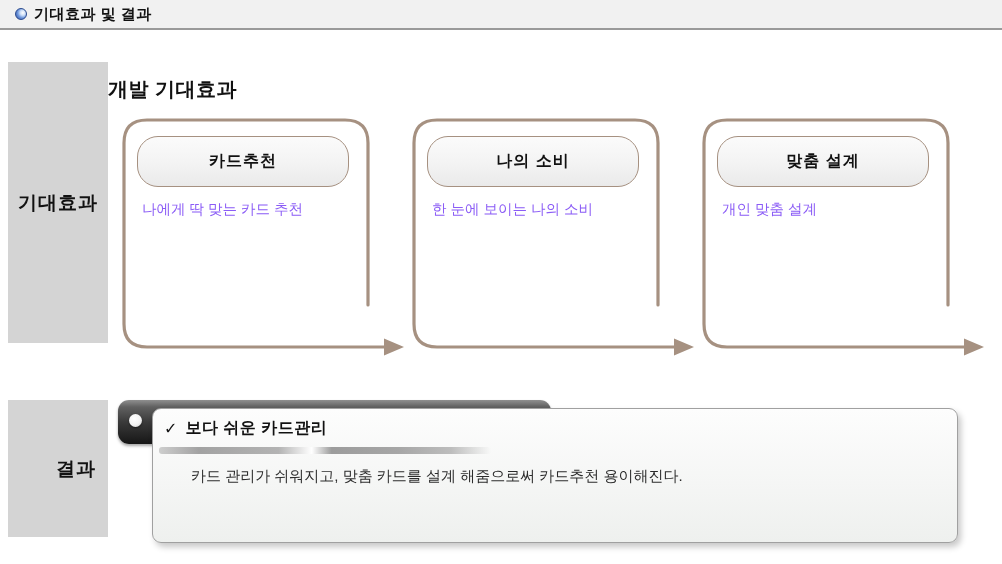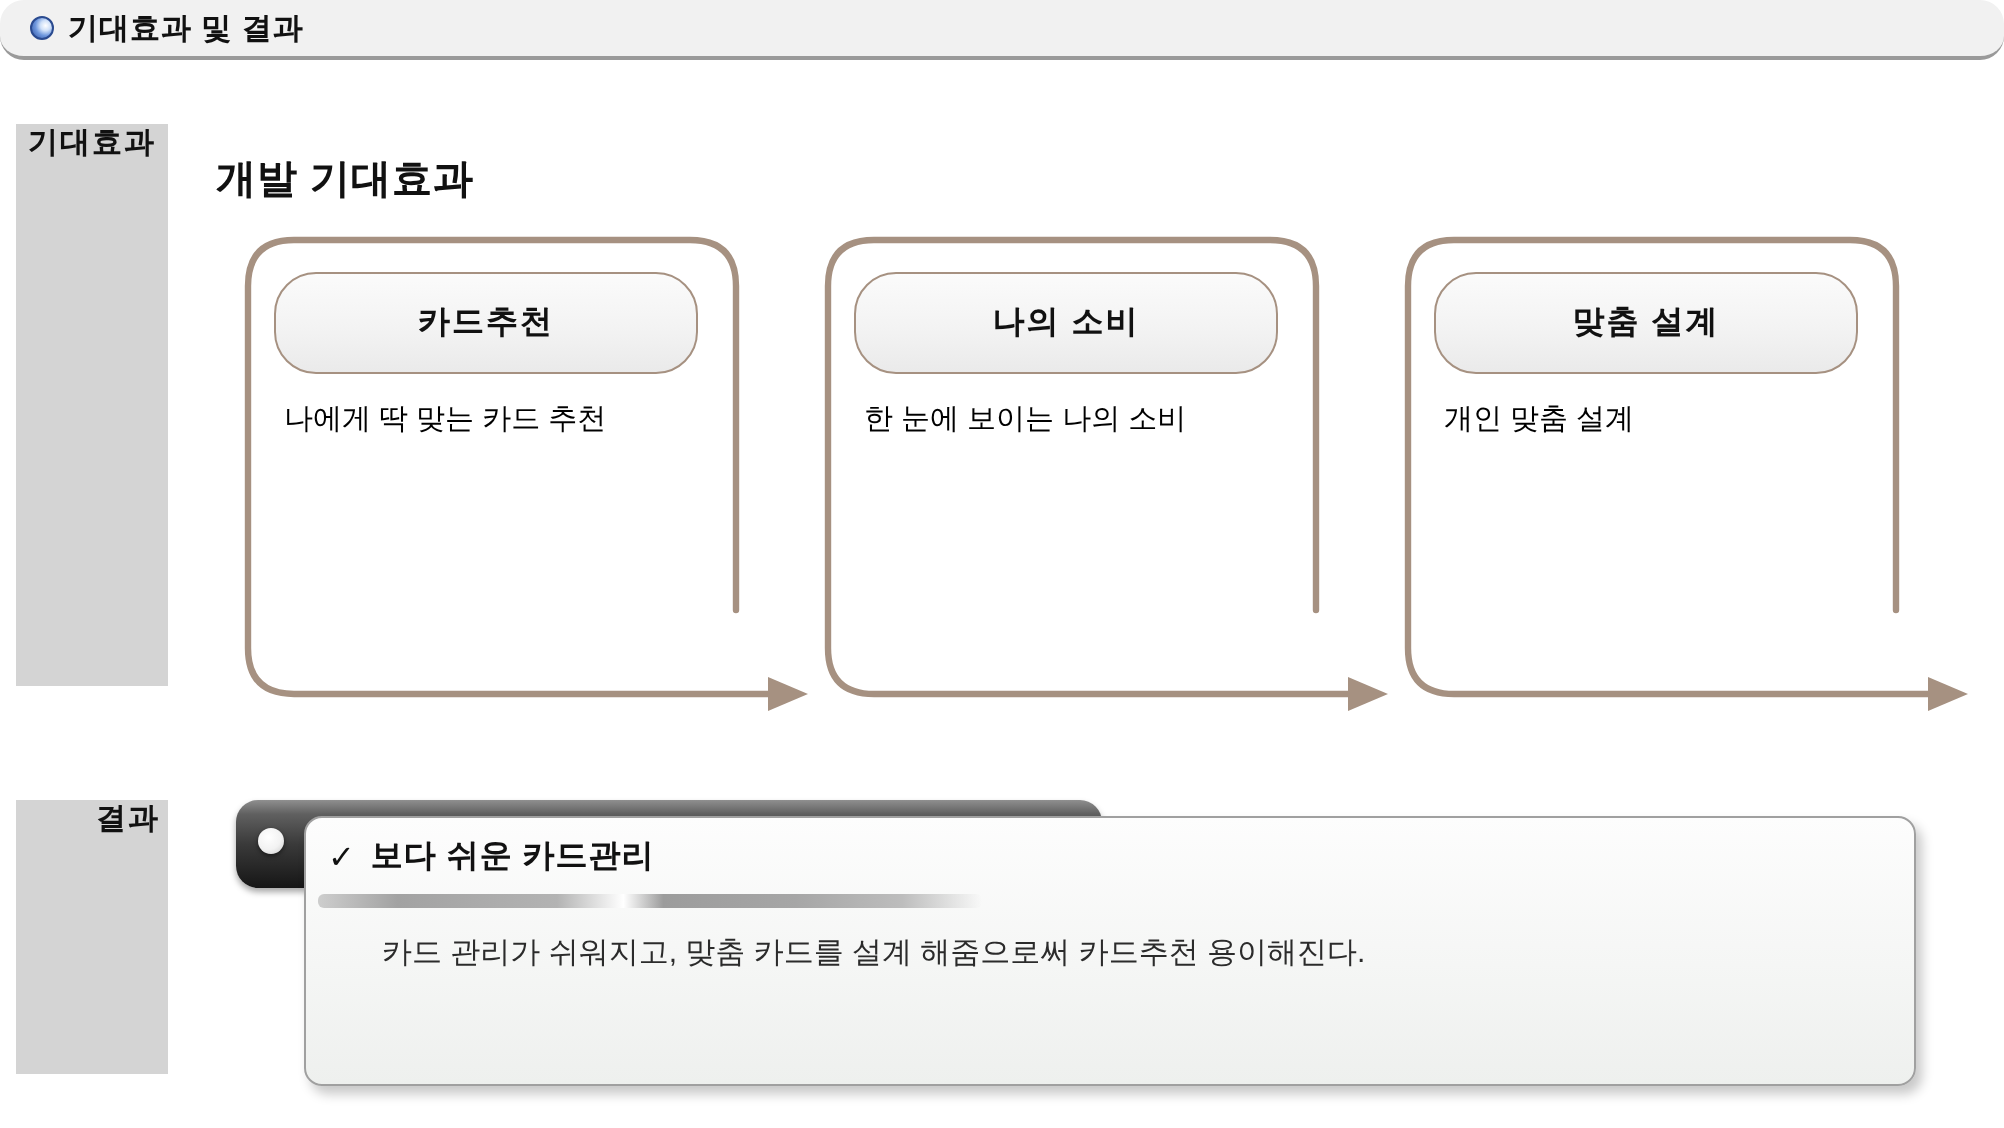--- a/index.html
+++ b/index.html
@@ -3,48 +3,48 @@
 <meta charset="utf-8">
 <style>
   * { margin:0; padding:0; box-sizing:border-box; }
   html,body { width:1002px; height:564px; background:#fff;
     font-family:"Liberation Sans","DejaVu Sans",sans-serif; }
   .page { position:relative; width:1002px; height:564px; background:#fff; overflow:hidden; }
 
   
   .titlebar { position:absolute; left:0; top:10; width:1002px; height:30px;
     background:var(--header-gray,#f1f1f1); border-bottom:2px solid var(--header-border,#9a9a9a);
-    display:flex; align-items:center;border-radius:12px; }
+    display:flex; align-items:center; }
   .bullet { width:12px; height:12px; border-radius:50%; margin-left:15px; margin-right:7px;
     background:radial-gradient(circle at 68% 38%, #ffffff 0%, #cfe0f8 28%, #6e97dd 55%, #2b4d9b 100%);
     border:1px solid #2a4a8f; }
   .titlebar h1 { font-size:15px; font-weight:bold; color:#111; letter-spacing:0.5px; }
 
   
-  .side-label { position:absolute; left:8px; width:76px; background:var(--sidebar-gray,#d4d4d4);
-    display:flex; justify-content:center;
-    font-size:15px; font-weight:bold; color:#111; letter-spacing:1px; }
+  .side-label { position:absolute; left:8px; width:100px; background:var(--sidebar-gray,#d4d4d4);
+    display:flex; align-items:center; justify-content:center;
+    font-size:19px; font-weight:bold; color:#111; letter-spacing:1px; }
   .side-expected { top:62px; height:281px; }
   .side-result  { top:400px; height:137px;padding-left:36px; }
 
   
   .dev-title { position:absolute; left:108px; top:76px; font-size:20px; font-weight:bold; color:#111;
     letter-spacing:0.5px; }
 
   
   .card { position:absolute; top:115px; width:290px; height:245px; }
   .card-outline { position:absolute; left:0; top:0; width:290px; height:245px; }
   .outline-path { fill:none; stroke:var(--accent-brown,#a69181); stroke-width:3.2; stroke-linecap:round; }
   .arrow-head { fill:var(--accent-brown,#a69181); }
   .pill { position:absolute; left:17px; top:21px; width:212px; height:51px; border-radius:21px;
     background:linear-gradient(to bottom,#fbfbfb 0%,#f3f3f3 55%,#eaeaea 100%);
     border:1.5px solid var(--accent-brown,#a69181);
     display:flex; align-items:center; justify-content:center; }
   .pill span { font-size:16px; font-weight:bold; color:#111; letter-spacing:1px; }
-  .card-desc { position:absolute; left:22px; top:85px; font-size:14.5px; color:#000000; }
+  .card-desc { position:absolute; left:22px; top:85px; font-size:14.5px; color:#8b5cf6; }
 
   
   .dark-bar { position:absolute; left:118px; top:400px; width:433px; height:44px; border-radius:11px;
     background:linear-gradient(to bottom, var(--dark-bar-top,#8f8f8f) 0%, #606060 16%, #3a3a3a 50%, var(--dark-bar-bottom,#161616) 100%);
     box-shadow:0 2px 3px rgba(0,0,0,0.35); }
   .dot { position:absolute; left:11px; top:14px; width:13px; height:13px; border-radius:50%;
     background:radial-gradient(circle at 40% 35%, #ffffff 0%, #f2f2f2 55%, #c9c9c9 100%);
     box-shadow:0 1px 2px rgba(0,0,0,0.5); }
 
   

